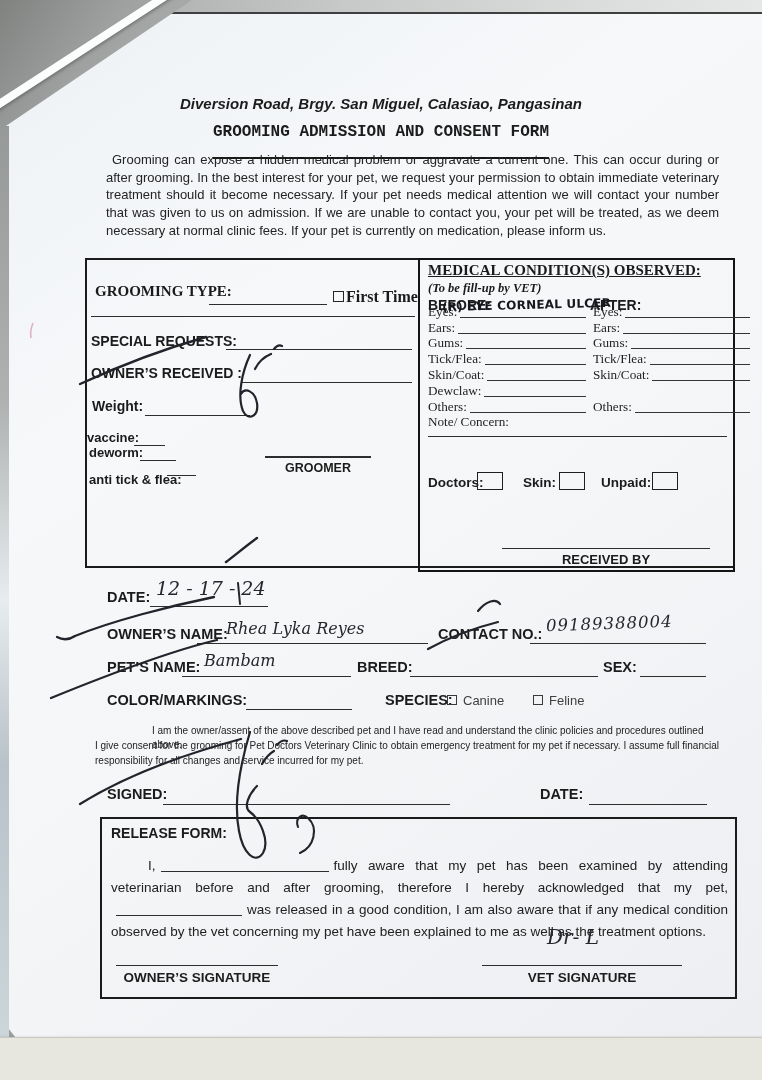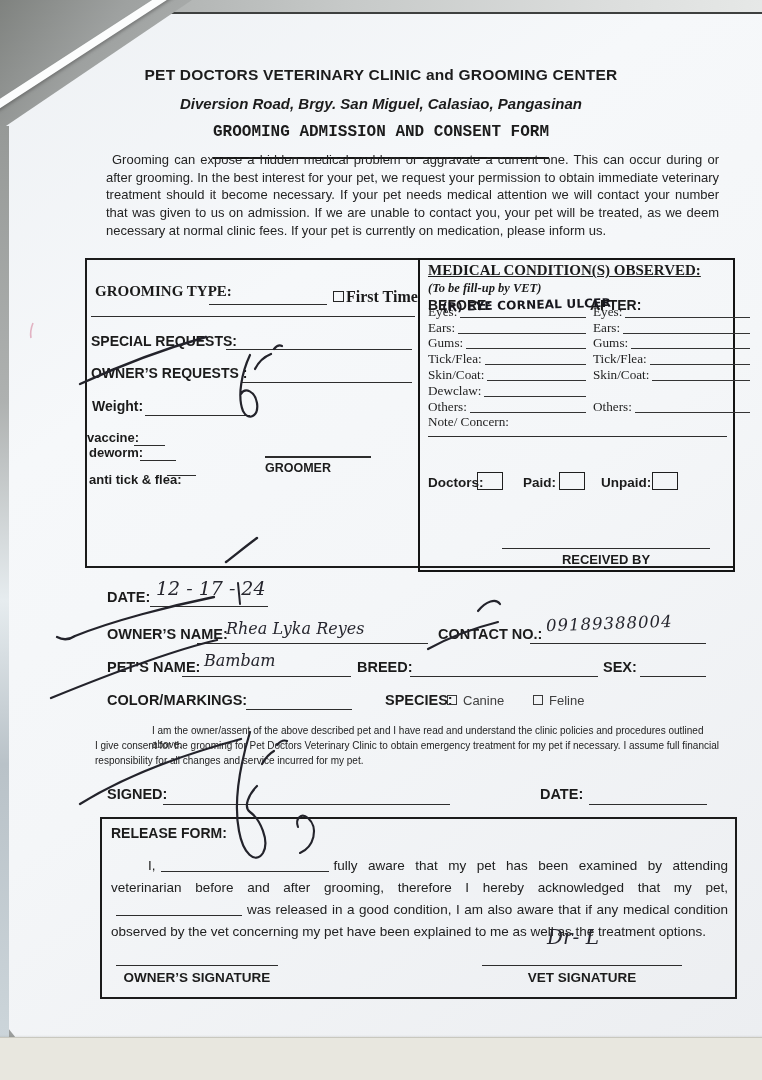--- a/index.html
+++ b/index.html
@@ -65,52 +65,51 @@
 
   <div class="bg-top"></div>
   <div class="bg-topline"></div>
   <div class="paper"></div>
   <div class="corner"></div>
   <div class="corner-hi"></div>
   <div class="left-strip"></div>
   <div class="bottom-shadow"></div>
   <div class="bottom-strip"></div>
 
-  <div class="hdr z" style="top:66px;font-size:15.5px;letter-spacing:.2px;">PET DOCTORS VETERINARY CLINIC and GROOMING CENTER</div>
   <div class="hdr z" style="top:95px;font-size:15px;font-style:italic;">Diversion Road, Brgy. San Miguel, Calasiao, Pangasinan</div>
   <div class="hdr z" style="top:122px;font-size:16px;"><span style="border-bottom:2px solid #161616;padding-bottom:16px;font-family:Liberation Mono, monospace;">GROOMING ADMISSION AND CONSENT FORM</span></div>
 
   <div class="intro z">Grooming can expose a hidden medical problem or aggravate a current one. This can occur during or after grooming. In the best interest for your pet, we request your permission to obtain immediate veterinary treatment should it become necessary. If your pet needs medical attention we will contact your number that was given to us on admission. If we are unable to contact you, your pet will be treated, as we deem necessary at normal clinic fees. If your pet is currently on medication, please inform us.</div>
 
   <div class="box z" style="left:85px;top:258px;width:650px;height:310px;">
 
     <span class="lbl srf" style="left:8px;top:23px;font-size:15px;">GROOMING TYPE:</span>
     <div class="uline" style="left:122px;width:118px;top:44px;"></div>
     <div class="cbx" style="left:246px;top:31px;"></div>
     <span class="lbl srf" style="left:259px;top:28px;font-size:16px;">First Time</span>
     <div class="uline" style="left:4px;width:324px;top:56px;"></div>
 
     <span class="lbl" style="left:4px;top:73px;font-size:14px;">SPECIAL REQUESTS:</span>
     <div class="uline" style="left:139px;width:186px;top:89px;"></div>
 
-    <span class="lbl" style="left:4px;top:105px;font-size:14px;">OWNER’S  REQUESTS :</span>
+    <span class="lbl" style="left:4px;top:105px;font-size:14px;">OWNER’S  RECEIVED :</span>
     <div class="uline" style="left:155px;width:170px;top:122px;"></div>
 
     <span class="lbl" style="left:5px;top:138px;font-size:14px;">Weight:</span>
     <div class="uline" style="left:58px;width:105px;top:155px;"></div>
 
     <span class="lbl" style="left:0px;top:170px;font-size:13px;">vaccine:</span>
     <div class="uline" style="left:47px;width:31px;top:185px;"></div>
     <span class="lbl" style="left:2px;top:185px;font-size:13px;">deworm:</span>
     <div class="uline" style="left:53px;width:36px;top:200px;"></div>
     <span class="lbl" style="left:2px;top:212px;font-size:13px;">anti tick &amp; flea:</span>
     <div class="uline" style="left:80px;width:29px;top:215px;"></div>
 
     <div class="uline" style="left:178px;width:106px;top:196px;border-bottom-width:2px;"></div>
-    <span class="lbl" style="left:178px;top:201px;width:106px;text-align:left;font-size:12.5px;">GROOMER</span>
+    <span class="lbl" style="left:178px;top:201px;width:106px;text-align:center;font-size:12.5px;">GROOMER</span>
 
     <div class="box" style="top:-2px;right:-2px;width:317px;height:314px;border-color:#141414;">
       <span class="lbl srf" style="left:8px;top:2px;font-size:15px;text-decoration:underline;">MEDICAL CONDITION(S) OBSERVED:</span>
       <span class="lbl srf" style="left:8px;top:21px;font-size:12.5px;font-style:italic;">(To be fill-up by VET)</span>
       <span class="lbl" style="left:8px;top:37px;font-size:14px;">BEFORE:</span>
       <span class="lbl" style="left:170px;top:37px;font-size:14px;">AFTER:</span>
 
       <div class="mrows">
         <div class="mrow">
           <div class="mleft">
@@ -191,21 +190,21 @@
             </div>
         </div>
       </div>
 
       <span class="hw" style="left:22px;top:38px;font-family:'DejaVu Sans',sans-serif;font-style:normal;font-weight:bold;font-size:12px;letter-spacing:.2px;transform:rotate(-1.5deg);color:#17171e;">(R) EYE CORNEAL ULCER</span>
 
       <div class="uline" style="left:8px;right:6px;top:176px;"></div>
 
       <span class="lbl" style="left:8px;top:215px;font-size:13.5px;">Doctors:</span>
       <div class="paybox" style="left:57px;top:212px;"></div>
-      <span class="lbl" style="left:103px;top:215px;font-size:13.5px;">Paid:</span>
+      <span class="lbl" style="left:103px;top:215px;font-size:13.5px;">Skin:</span>
       <div class="paybox" style="left:139px;top:212px;"></div>
       <span class="lbl" style="left:181px;top:215px;font-size:13.5px;">Unpaid:</span>
       <div class="paybox" style="left:232px;top:212px;"></div>
 
       <div class="uline" style="left:82px;width:208px;top:288px;border-bottom-width:1.8px;"></div>
       <span class="lbl" style="left:82px;width:208px;top:292px;text-align:center;font-size:13px;">RECEIVED BY</span>
     </div>
   </div>
 
   <span class="lbl z" style="left:107px;top:589px;font-size:14.5px;">DATE:</span>

